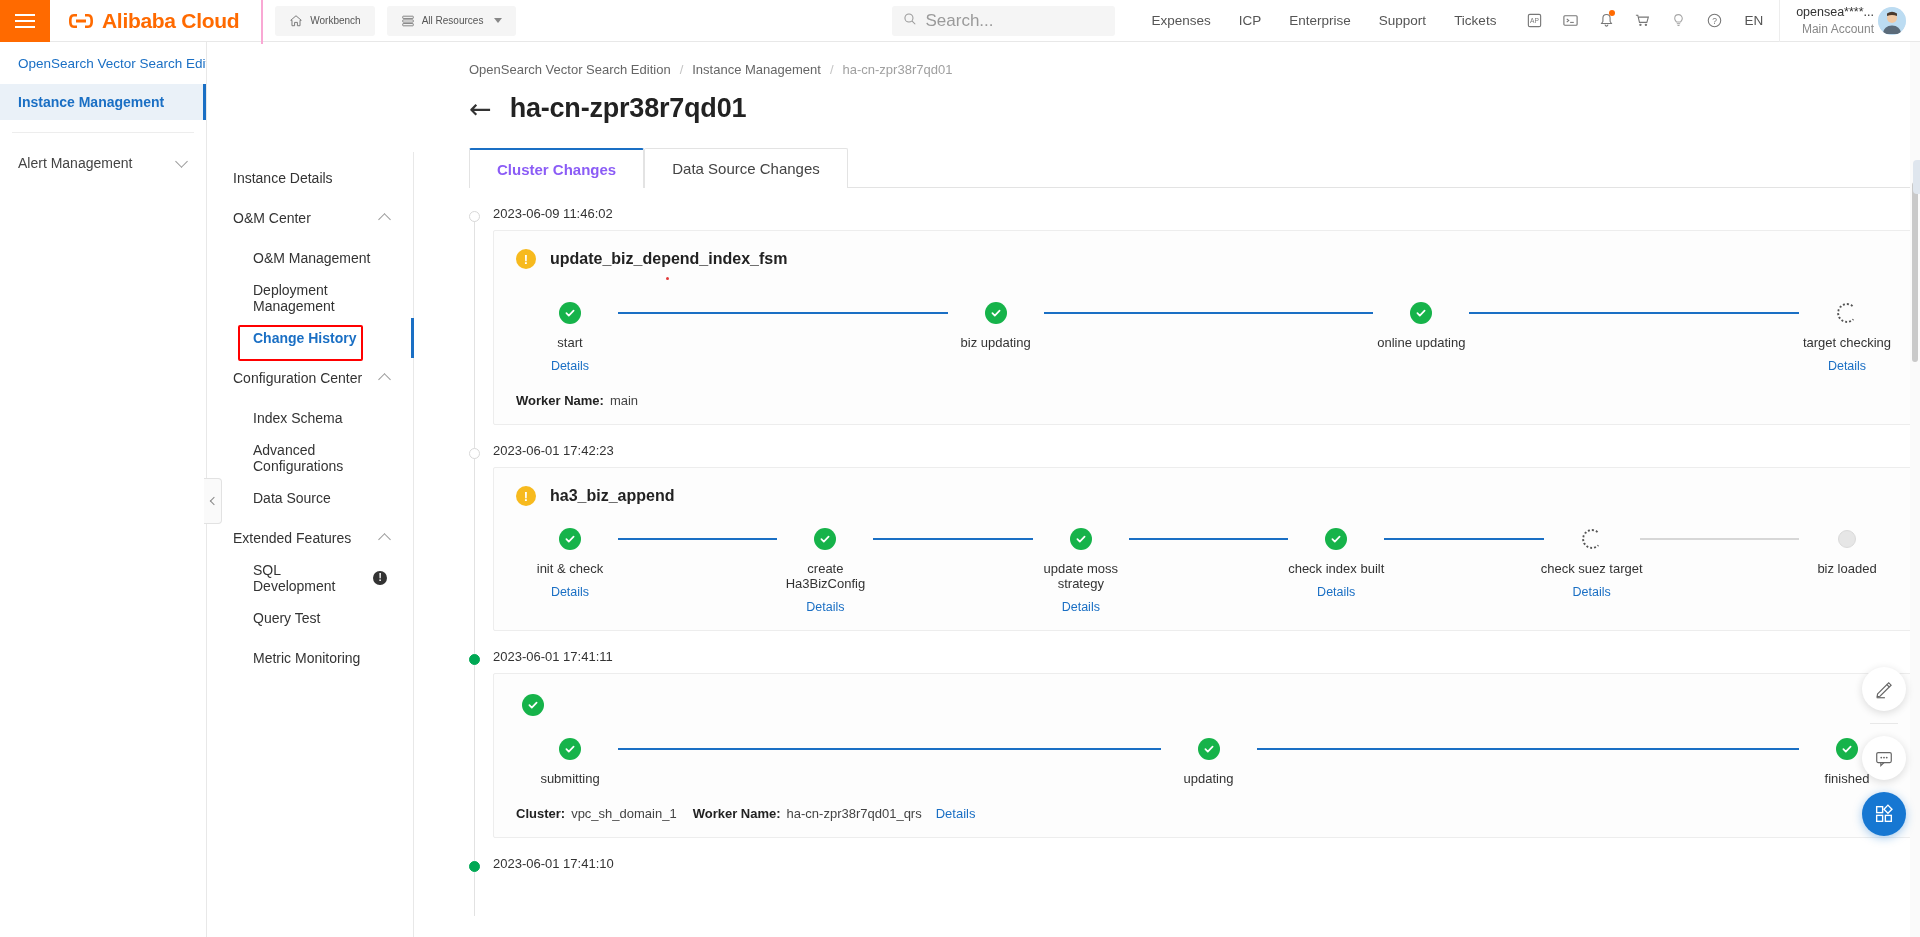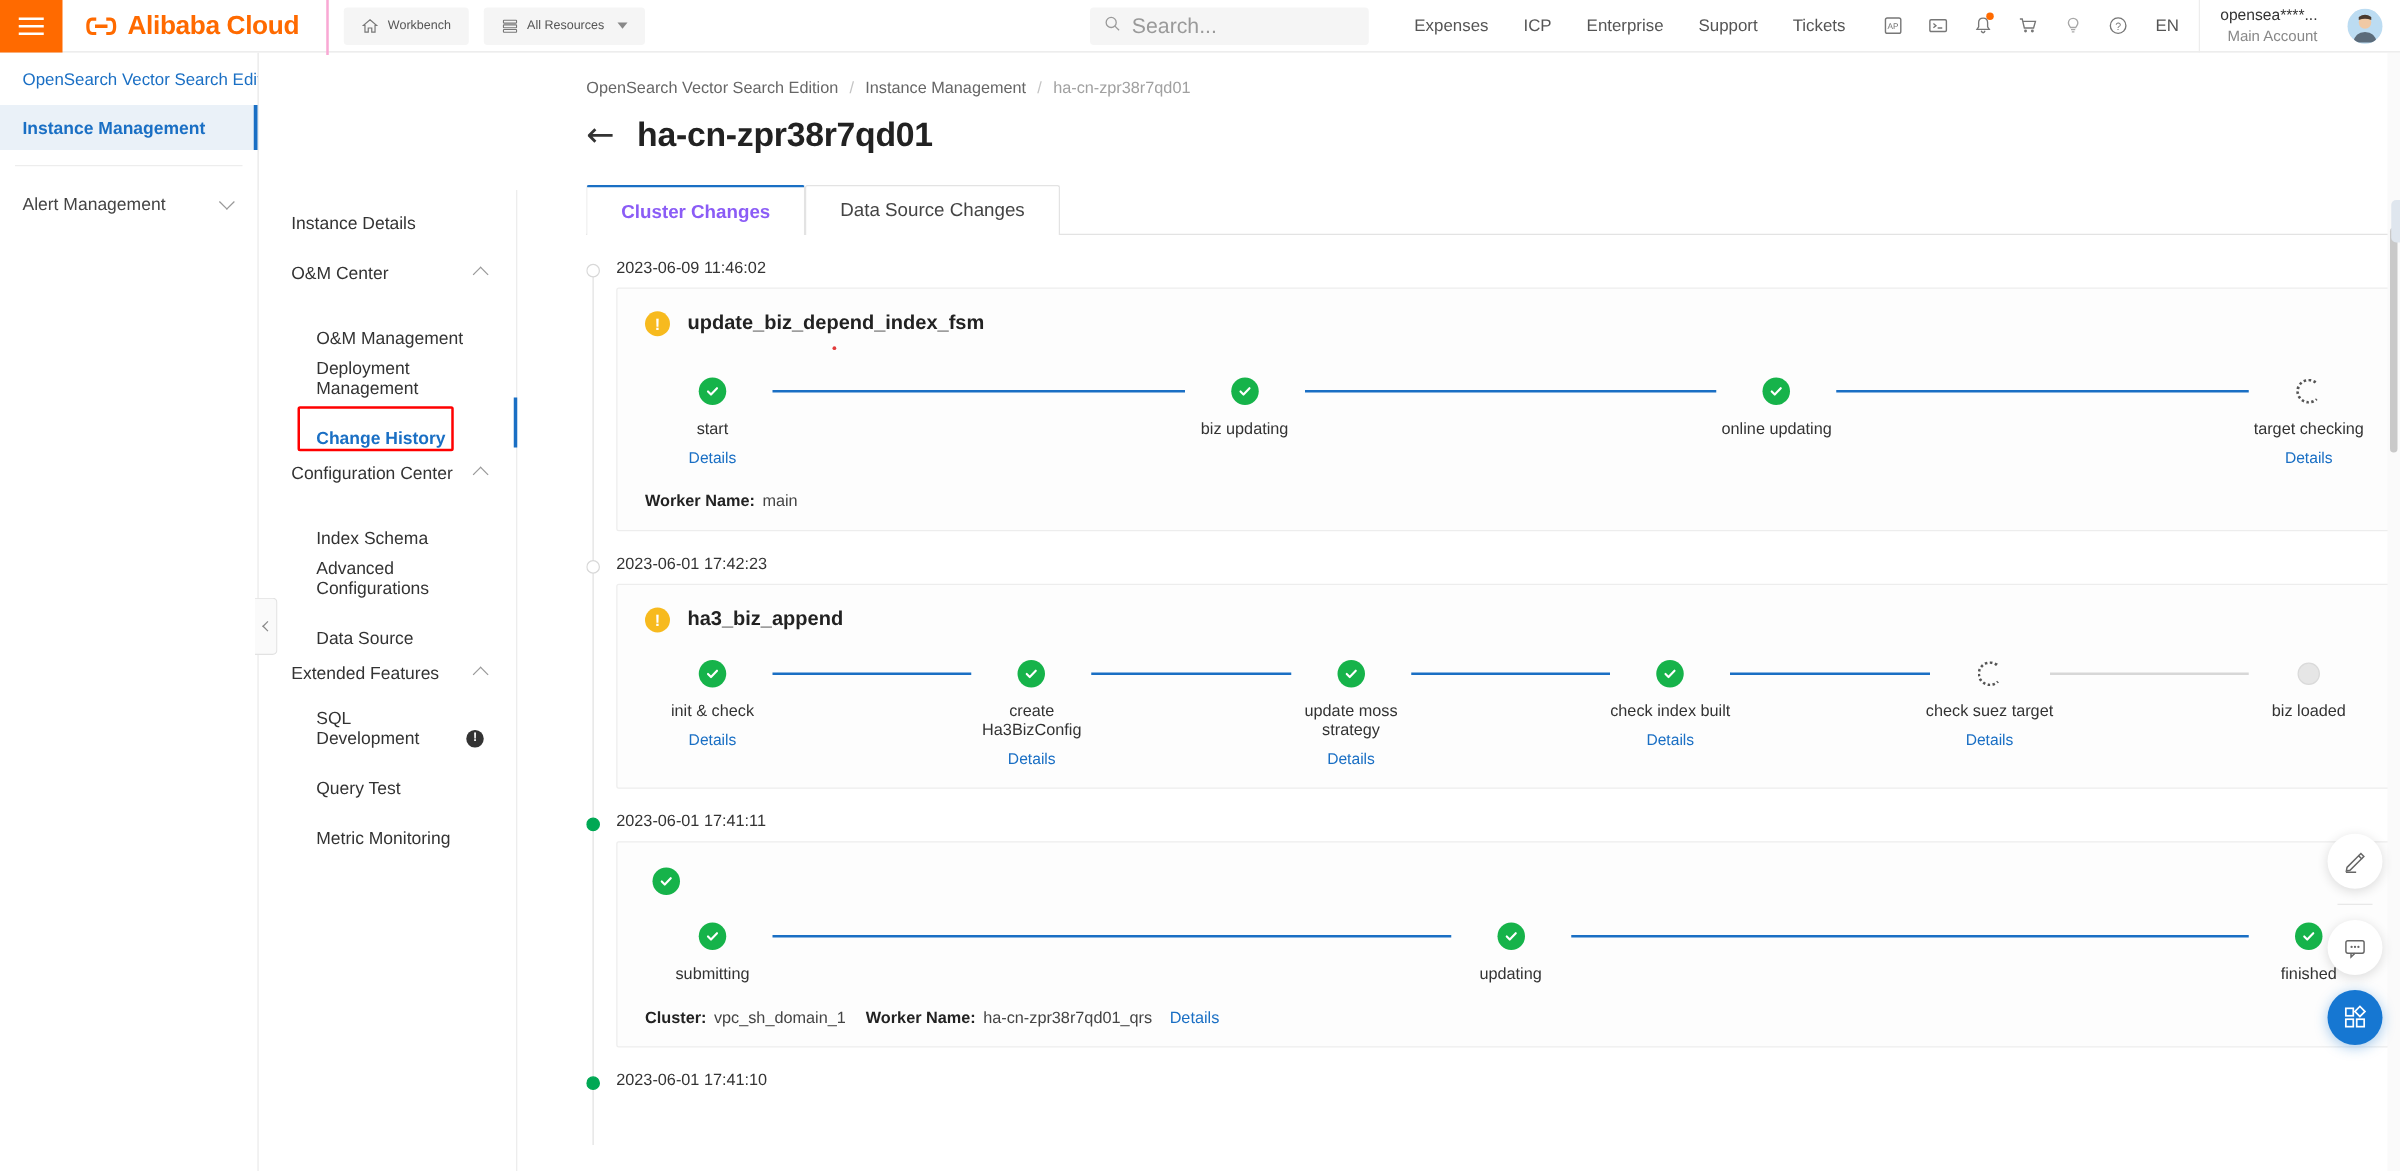--- a/index.html
+++ b/index.html
@@ -59,21 +59,21 @@
   .hdr-ic {
     width:36px;height:42px;display:flex;align-items:center;justify-content:center;
     cursor:pointer; position:relative; color:#777;
   }
   .dot-badge {
     position:absolute; top:10px; right:9px; width:6px;height:6px;
     background:#ff6a00; border-radius:50%;
   }
   .lang { font-size:13.5px; color:#555; padding:0 12px; cursor:pointer; }
   .acct {
-    display:flex; align-items:center; gap:24px; padding:0 14px 0 16px;
+    display:flex; align-items:center; gap:4px; padding:0 14px 0 16px;
     height:42px; border-left:1px solid #ededed; cursor:pointer; margin-left:4px;
   }
   .acct-txt { text-align:right; line-height:1.35; }
   .acct-name { font-size:12.5px; color:#333; }
   .acct-sub { font-size:12px; color:#888; }
   .avatar {
     width:28px;height:28px;border-radius:50%;
     background:#cfe3f2; display:flex;align-items:center;justify-content:center;
     font-size:15px; overflow:hidden;
   }
@@ -112,21 +112,21 @@
 
   
   .subnav {
     position:absolute; top:152px; left:207px; width:207px; height:785px;
     background:#fff; border-right:1px solid #e8e8e8; padding-top:6px;
   }
   .sn-item {
     height:40px; display:flex; align-items:center; padding:0 26px;
     font-size:14px; color:#333; cursor:pointer; position:relative;
   }
-  .sn-item.l2 { padding-left:46px;align-items:flex-end; }
+  .sn-item.l2 { padding-left:46px; }
   .sn-grp {
     height:40px; display:flex; align-items:center; justify-content:space-between;
     padding:0 24px 0 26px; font-size:14px; color:#333; cursor:pointer;
   }
   .sn-item.current {
     color:#1a6fc4; font-weight:bold;
   }
   .sn-item.current::after {
     content:""; position:absolute; right:-1px; top:0; width:3px; height:100%;
     background:#1a6fc4;

